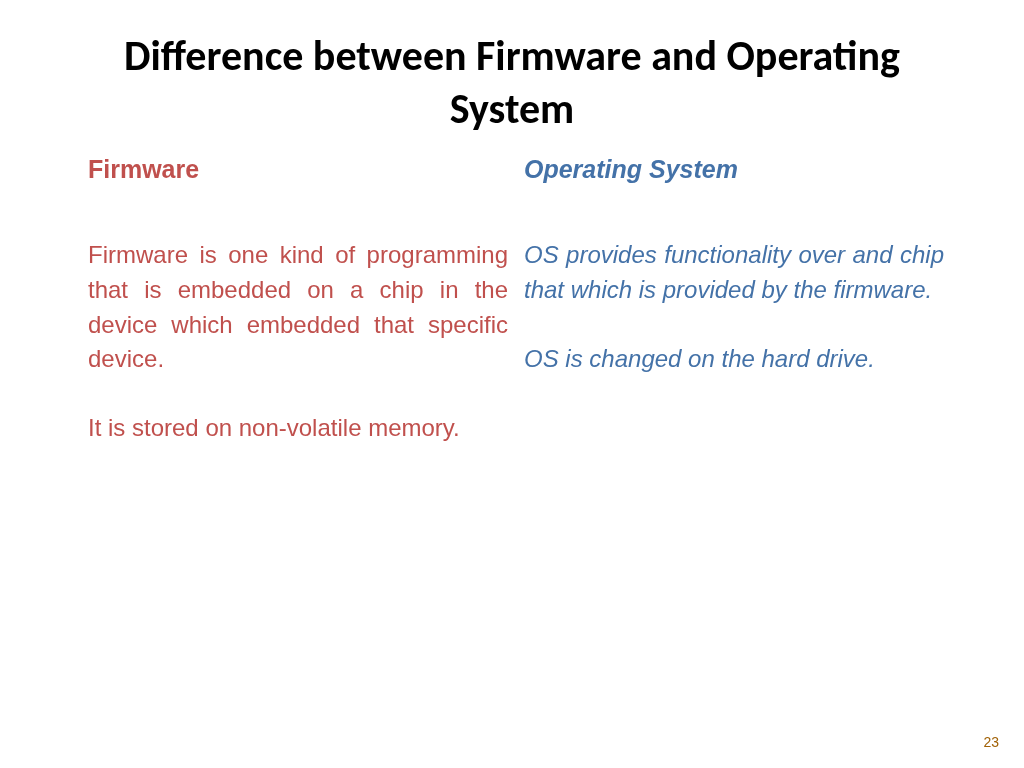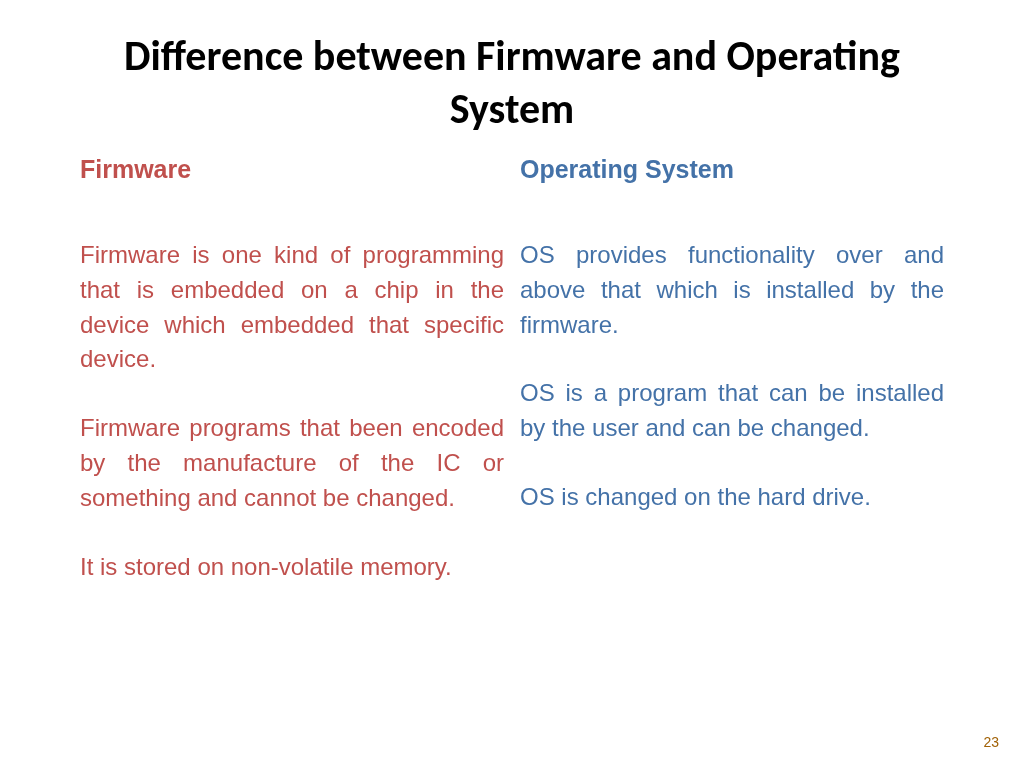--- a/index.html
+++ b/index.html
@@ -26,30 +26,32 @@
       font-size: 42px;
       font-weight: bold;
       color: #000000;
       text-align: center;
       line-height: 1.25;
       margin-bottom: 20px;
     }
     .columns {
       display: flex;
       gap: 16px;
+      margin-left: 8px;
     }
     .col {
       flex: 1;
       text-align: justify;
     }
     .col-left {
       color: #c0504d;
     }
     .col-right {
       color: #4472a8;
+      font-style: italic;
     }
     .col-heading {
       font-size: 25px;
       font-weight: bold;
       margin-bottom: 54px;
     }
     .para {
       font-size: 24px;
       line-height: 1.45;
       margin-bottom: 34px;
@@ -67,25 +69,23 @@
 </head>
 <body>
 
 <div class="slide">
   <h1 class="title">Difference between Firmware and Operating System</h1>
 
   <div class="columns">
     <div class="col col-left">
       <div class="col-heading">Firmware</div>
       <div class="para">Firmware is one kind of programming that is embedded on a chip in the device which embedded that specific device.</div>
-      <div class="para">Firmware programs that been encoded by the manufacture of the IC or something and cannot be changed.</div>
       <div class="para">It is stored on non-volatile memory.</div>
     </div>
     <div class="col col-right">
       <div class="col-heading">Operating System</div>
-      <div class="para">OS provides functionality over and above that which is installed by the firmware.</div>
-      <div class="para">OS is a program that can be installed by the user and can be changed.</div>
+      <div class="para">OS provides functionality over and chip that which is provided by the firmware.</div>
       <div class="para">OS is changed on the hard drive.</div>
     </div>
   </div>
 </div>
 
 <div class="page-number">23</div>
 
 </body></html>

